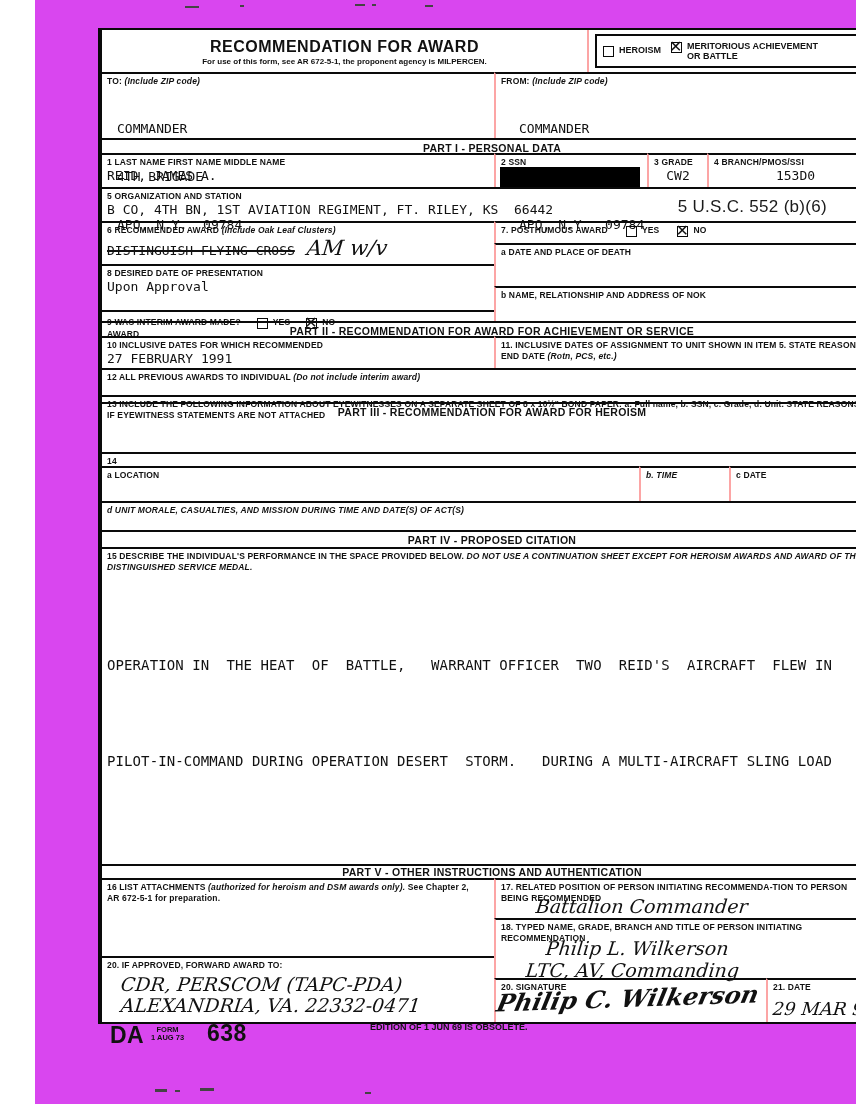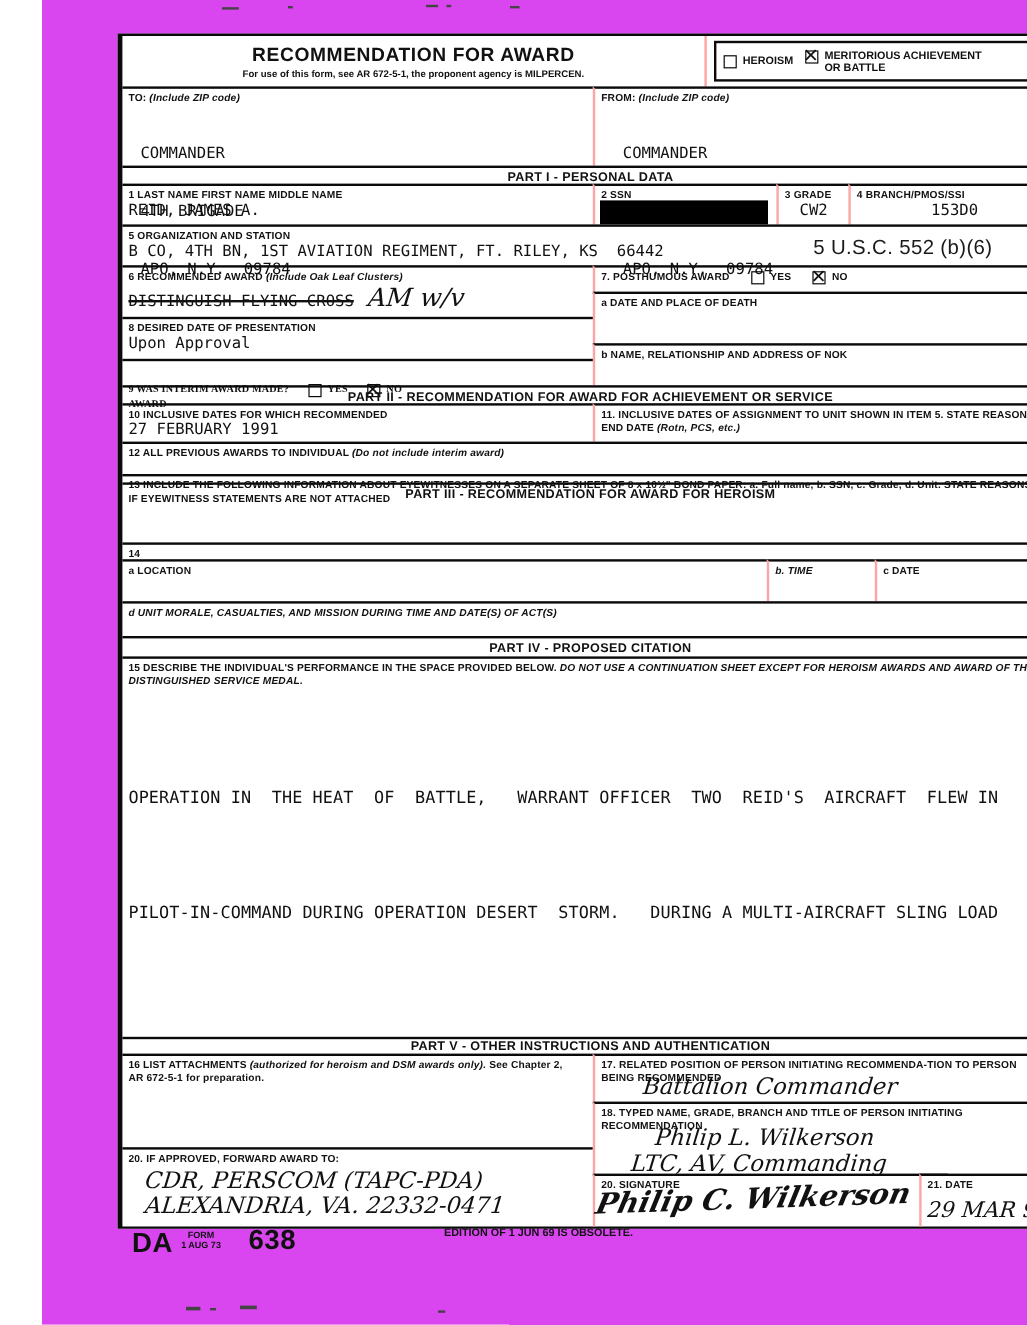--- a/index.html
+++ b/index.html
@@ -146,21 +146,21 @@
       <div class="lbl">a  DATE AND PLACE OF DEATH</div>
     </div>
     <div class="cell bt bl" style="left:392px;top:256px;width:388px;height:35px;">
       <div class="lbl">b  NAME, RELATIONSHIP AND ADDRESS OF NOK</div>
     </div>
 
     <div class="cell bt" style="left:0;top:234px;width:392px;height:34px;">
       <div class="lbl">8  DESIRED DATE OF PRESENTATION</div>
       <div class="mono">Upon Approval</div>
     </div>
-    <div class="cell bt" style="left:0;top:269px;width:392px;height:23px;padding-top:18px;font-family:Liberation Serif, serif;">
+    <div class="cell bt" style="left:0;top:280px;width:392px;height:23px;padding-top:5px;">
       <div style="display:flex;gap:16px;align-items:flex-start;">
         <span class="lbl">9  WAS INTERIM AWARD MADE?</span>
         <span class="cbwrap">
           <span class="cbx"></span>
           <span class="lbl">YES</span>
         </span>
         <span class="cbwrap checked">
           <span class="cbx"></span>
           <span class="lbl">NO</span>
         </span>

